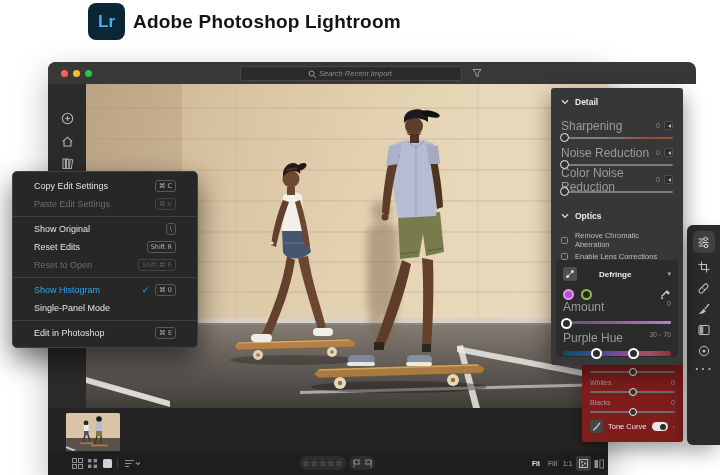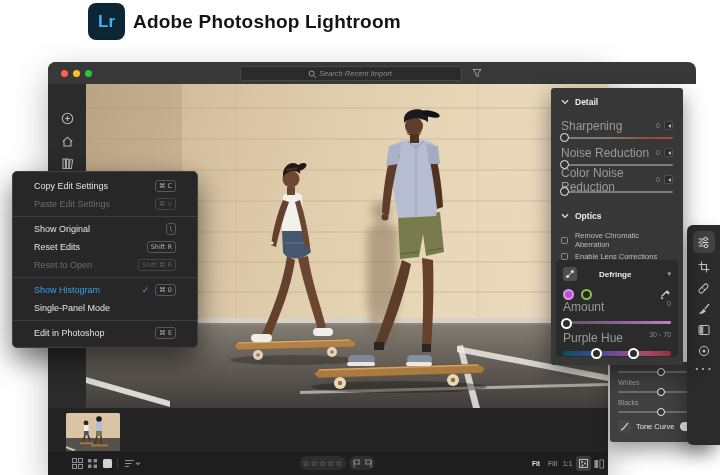--- a/index.html
+++ b/index.html
@@ -81,21 +81,21 @@
   .sw.purple{background:#bb50d2;border:2px solid #df9bea;}
   .sw.green{background:#262626;border:2px solid #8ec04a;}
   .dropper{margin-left:auto;}
   .huetrack{position:relative;height:5px;border-radius:2.5px;margin-top:6px;
             background:linear-gradient(90deg,#0f4f5c,#274b86,#5a4b96,#8f4f88,#a84a62,#8e3238);}
   .amttrack{position:relative;height:2.5px;border-radius:1px;margin-top:7px;
             background:linear-gradient(90deg,#5c5668,#8a6292,#c27ec0);}
   .knob2{position:absolute;top:-3.5px;width:11px;height:11px;border-radius:50%;background:#2d2d2d;border:2px solid #fff;}
   .huetrack .knob2{top:-3px;}
 
-  .p-light{left:610px;top:362px;width:101px;height:80px;background:#404040;z-index:20;padding:6px 8px;
+  .p-light{left:582px;top:362px;width:101px;height:80px;background:#7f1d1d;z-index:20;padding:6px 8px;
            border-radius:3px;box-shadow:0 8px 20px rgba(0,0,0,.4);}
   .p-light .track{background:#6e6e6e;margin-top:4px;}
   .p-light .knob{width:8px;height:8px;top:-3.5px;border-width:1.5px;}
   .tc-row{display:flex;align-items:center;gap:5px;margin-top:6px;height:15px;}
   .tc-ic{width:13px;height:13px;background:#474747;border-radius:2px;display:flex;align-items:center;justify-content:center;}
   .tc-lbl{font-size:7.5px;color:#e2e2e2;flex:1;}
   .toggle{width:16px;height:9px;background:#e6e6e6;border-radius:5px;position:relative;}
   .toggle .tknob{position:absolute;right:1.5px;top:1.5px;width:6px;height:6px;border-radius:50%;background:#2b2b2b;}
 
   

